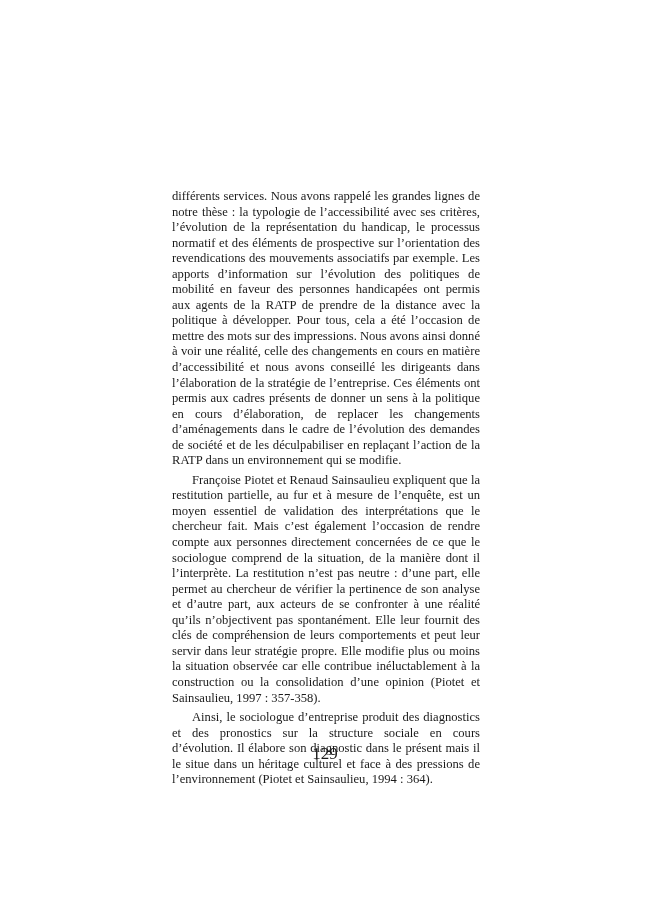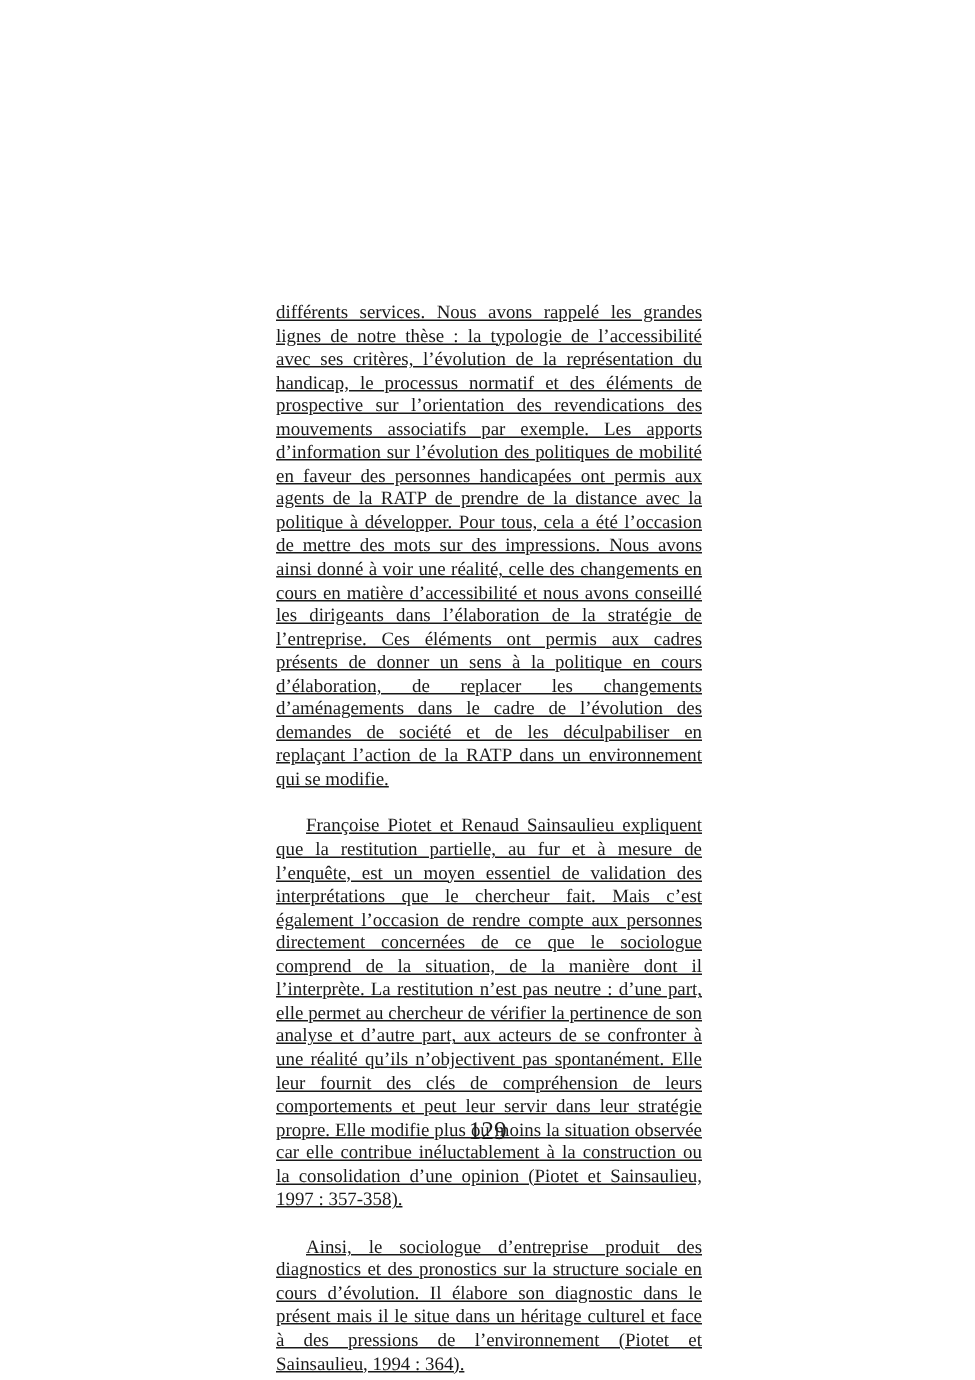--- a/index.html
+++ b/index.html
@@ -17,24 +17,23 @@
     }
     .page-body {
       position: absolute;
       left: 168px;
       top: 185px;
       width: 316px;
       font-size: 12.6px;
       line-height: 15.55px;
     }
     .para {
-      margin: 16px;
+      margin: 4px;
       text-align: justify;
       hyphens: none;
-      text-decoration: underline;
     }
     .para.indent {
       text-indent: 20px;
     }
     .page-number {
       position: absolute;
       left: 0;
       width: 650px;
       top: 746px;
       text-align: center;

